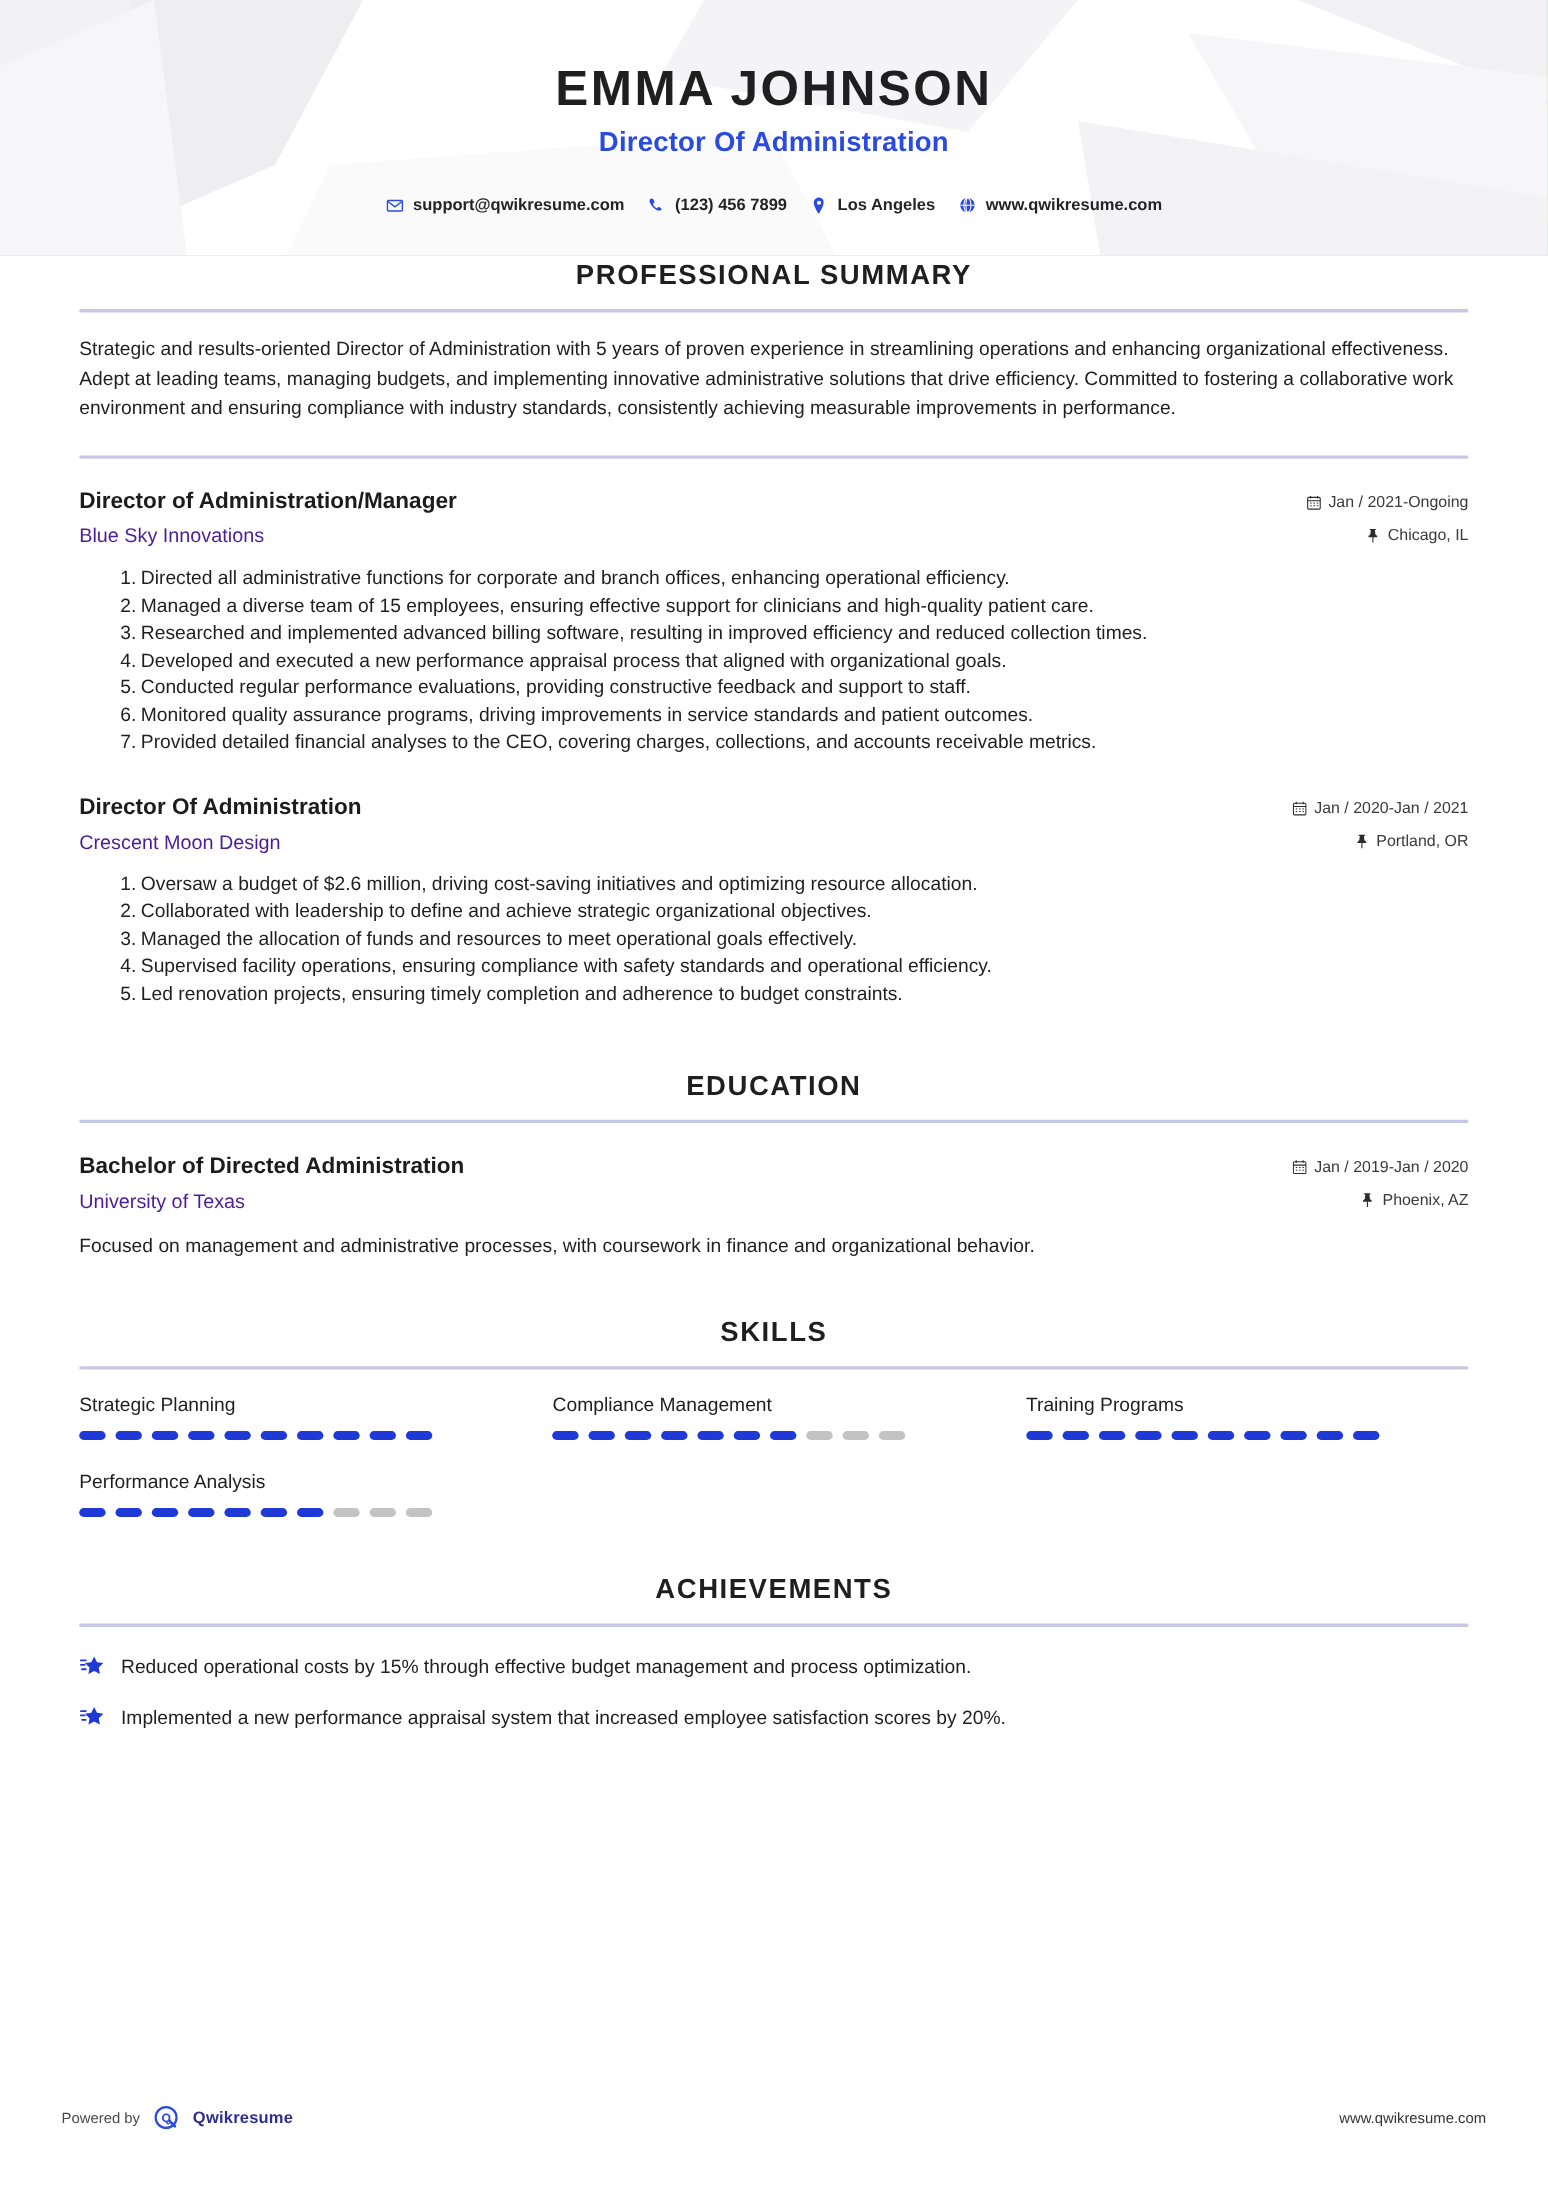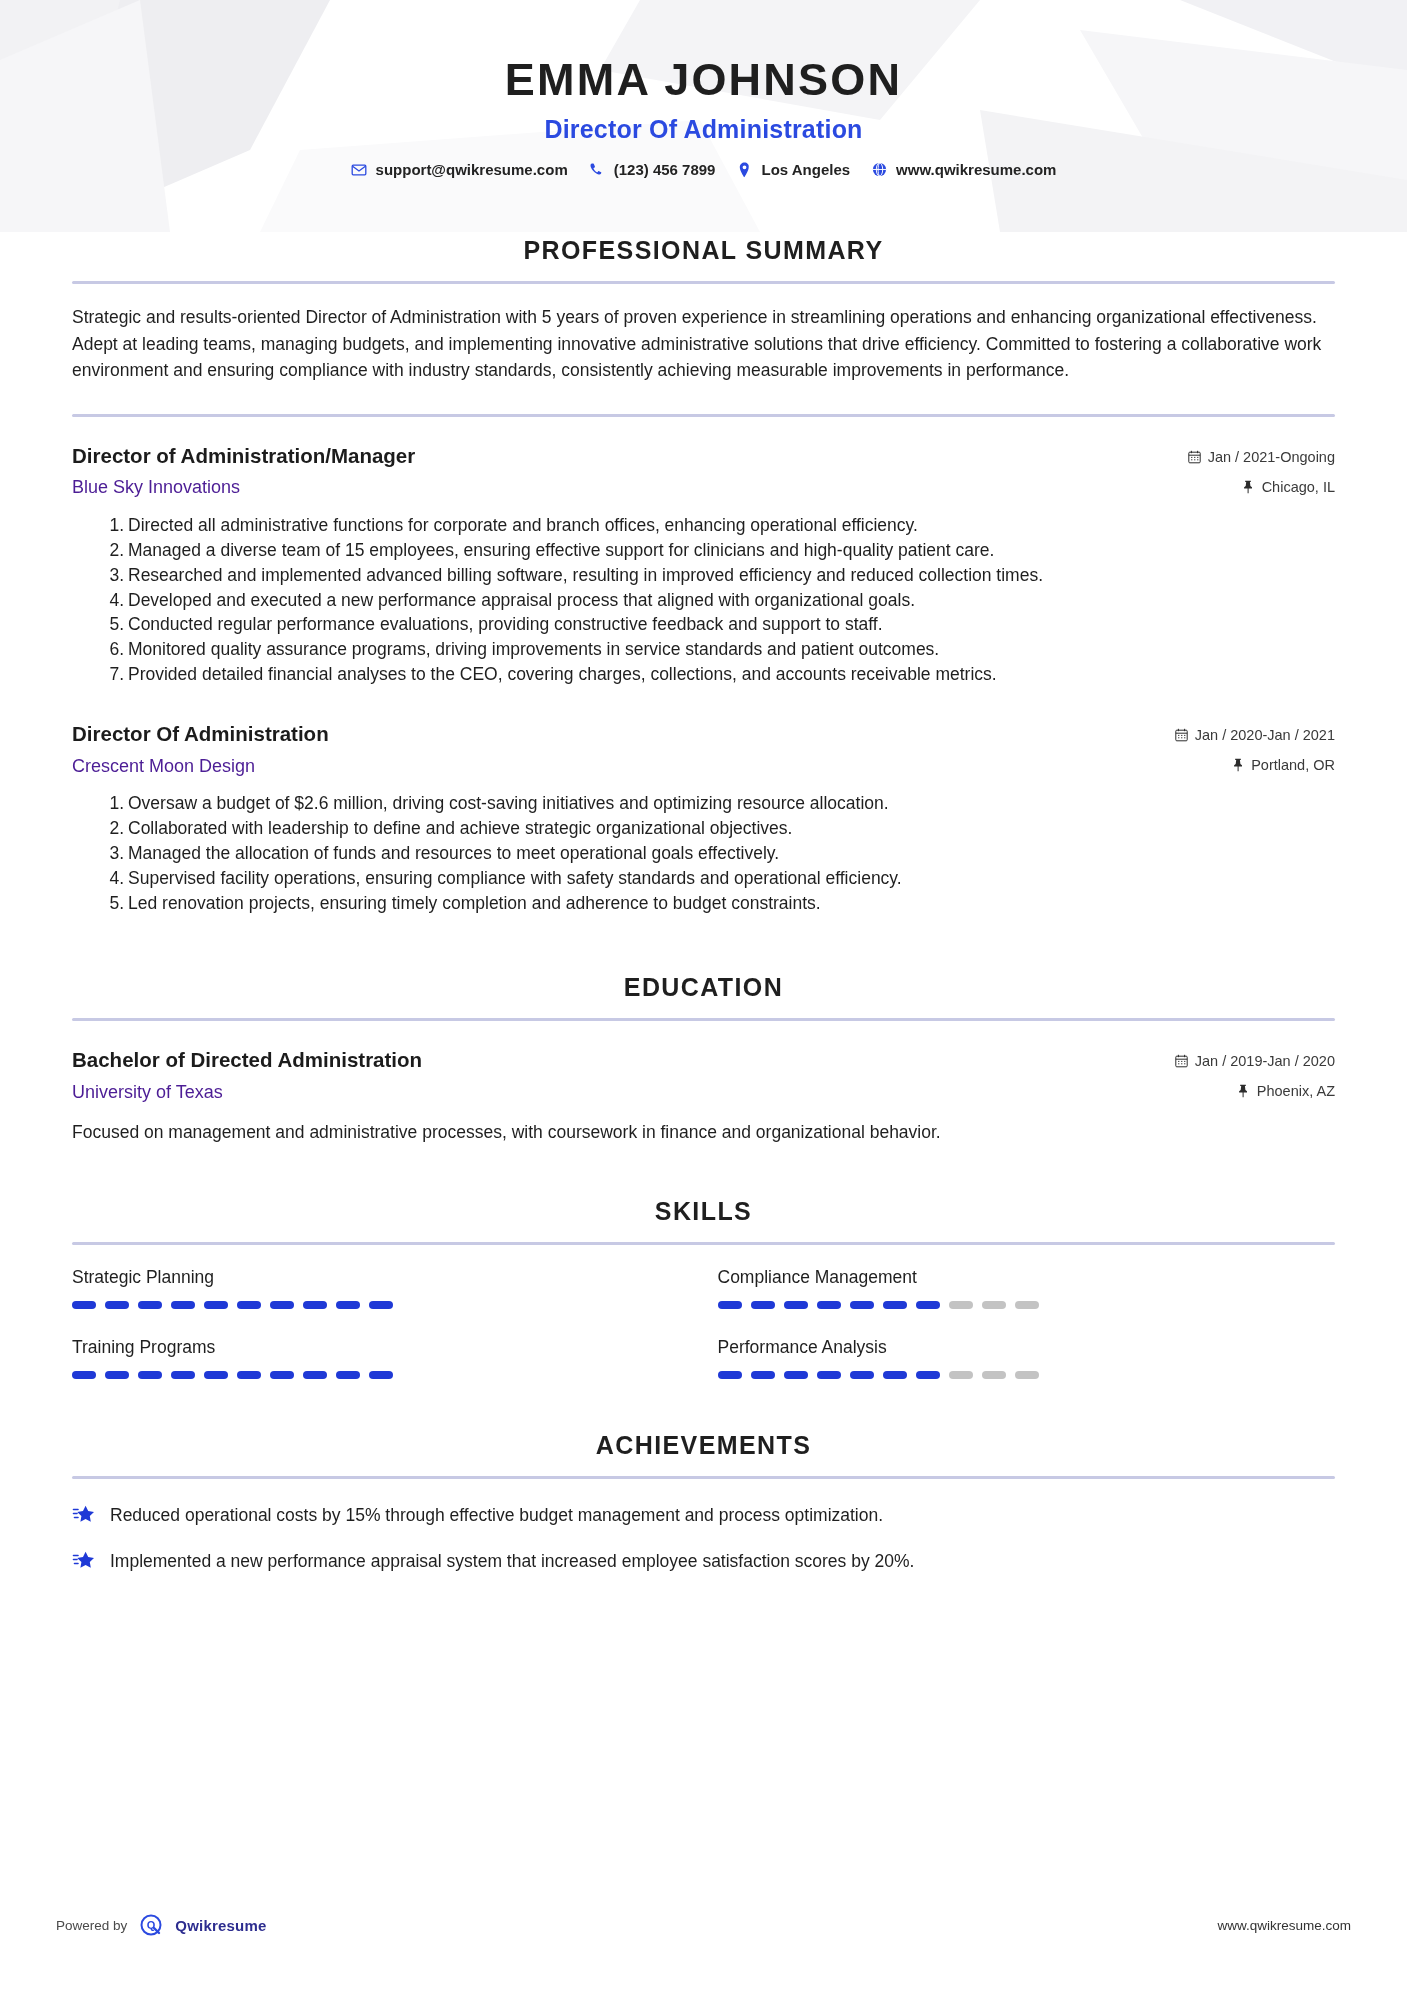--- a/index.html
+++ b/index.html
@@ -41,21 +41,21 @@
   }
   .role {
     font-size: 25px;
     font-weight: bold;
     color: #2b4ae0;
     margin-top: 12px;
     letter-spacing: 0.2px;
   }
 
   .contact-row {
-    margin-top: 17px;
+    margin-top: 34px;
     display: flex;
     justify-content: center;
     align-items: center;
     gap: 9px;
     font-size: 15px;
     font-weight: bold;
     color: #232323;
   }
   .contact-item {
     display: flex;
@@ -173,21 +173,21 @@
     font-size: 17.5px;
     line-height: 1.45;
     color: #1f1f1f;
     margin-top: 16px;
   }
 
   
   .skills-grid {
     margin-top: 22px;
     display: grid;
-    grid-template-columns: repeat(2, 1fr);
+    grid-template-columns: repeat(3, 1fr);
     row-gap: 26px;
     column-gap: 30px;
     gap: 28px;
   }
   .skill-name {
     font-size: 17.5px;
     color: #1f1f1f;
     margin-bottom: 13px;
   }
   .skill-bar {

